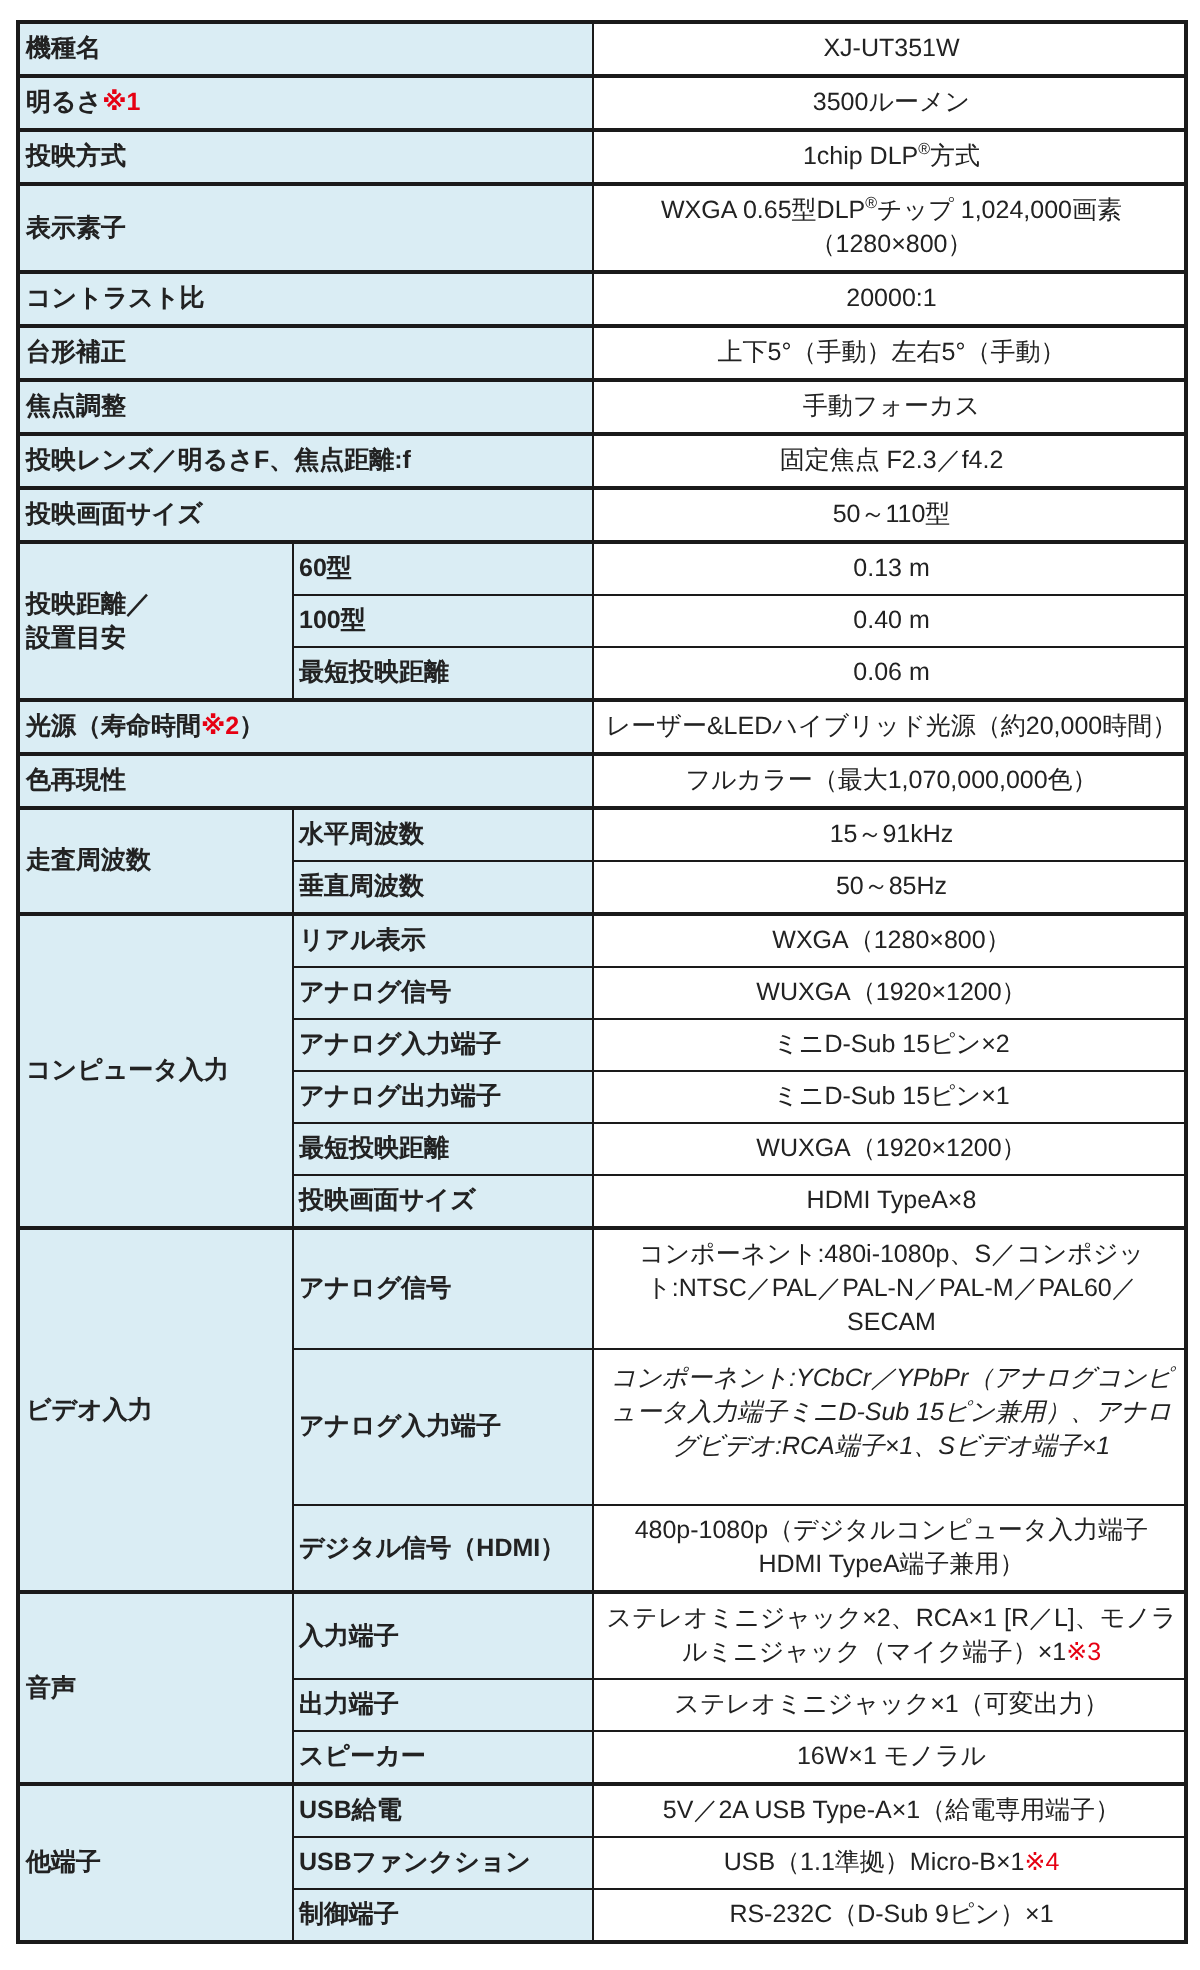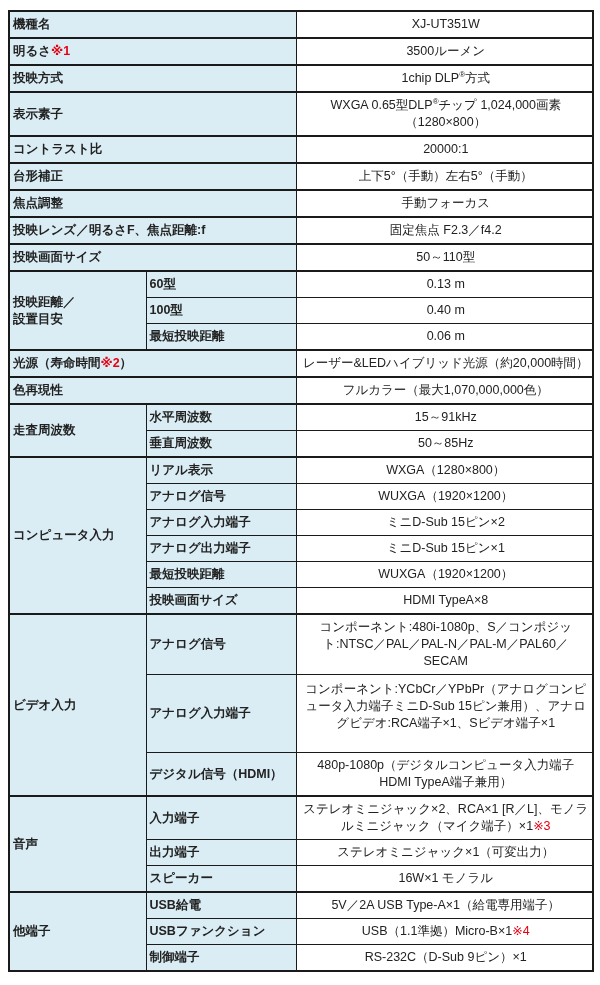--- a/index.html
+++ b/index.html
@@ -55,21 +55,21 @@
     font-weight:bold;
     text-align:left;
     padding:4px 3px;
   }
   td.lab.group{white-space:pre-line;margin-left:44px;}
   td.val{
     background:#ffffff;
     text-align:center;
     padding:4px 3px 4px 6px;
   }
-  td.val.tall{height:78px;vertical-align:top;padding-top:6px;}
+  td.val.tall{height:78px;vertical-align:top;padding-top:6px;font-style:italic;}
   .note{color:var(--note-red);}
   sup{font-size:8px;line-height:0;}
 </style>
 </head>
 <body>
 
 <div class="page">
   <table class="spec">
     <colgroup>
       <col class="c1">

